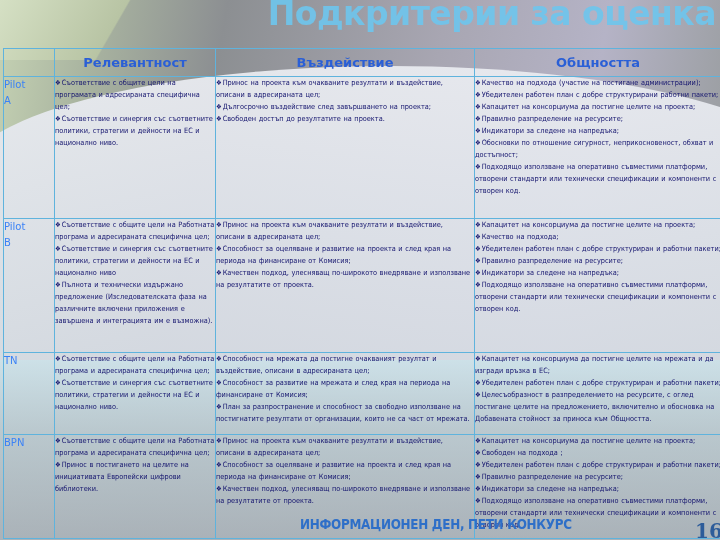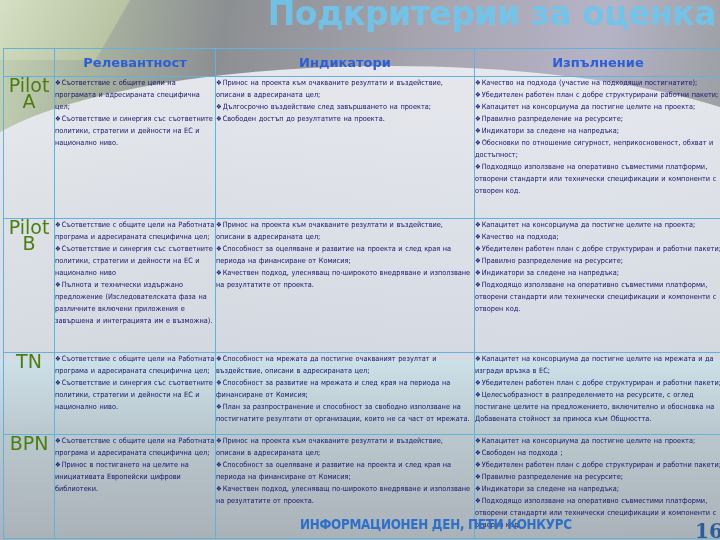--- a/index.html
+++ b/index.html
@@ -33,22 +33,22 @@
       border-collapse: collapse; table-layout: fixed;
     }
     table.crit td, table.crit th {
       border: 1px solid #5fb3dd; vertical-align: top; padding: 0;
     }
     table.crit th {
       height: 27px; font-size: 13px; font-weight: bold; color: #2a5fd6;
       vertical-align: middle; text-align: center;
     }
     td.rowlabel {
-      font-family: "DejaVu Sans", sans-serif; font-size: 19px; color: #4d7c0f;
-      text-align: center; vertical-align: middle; line-height: 16px;
+      font-family: "DejaVu Sans", sans-serif; font-size: 10px; color: #3b82f6;
+      text-align: left; vertical-align: middle; line-height: 16px;
     }
     td.cell { padding: 5px 4px 2px 6px; }
     .item {
       font-family: "DejaVu Sans Condensed", "DejaVu Sans", sans-serif;
       font-size: 7.3px; line-height: 12px; color: #14146e;
       text-align: left; word-spacing: 0.5px;
     }
     .item .bullet { font-size: 7px; color: #14146e; margin-right: 1px; }
     .footer {
       position: absolute; left: 300px; top: 518px;
@@ -73,41 +73,41 @@
   <colgroup>
     <col style="width:51px">
     <col style="width:161px">
     <col style="width:259px">
     <col style="width:247px">
   </colgroup>
   <thead>
     <tr>
       <th></th>
       <th>Релевантност</th>
-      <th>Индикатори</th>
-      <th>Изпълнение</th>
+      <th>Въздействие</th>
+      <th>Общността</th>
     </tr>
   </thead>
   <tbody id="tbody">
       <tr style="height: 142px;">
         <td class="rowlabel">
           <div>Pilot</div>
           <div>A</div>
         </td>
         <td class="cell">
           <div class="item"><span class="bullet">❖</span><span>Съответствие с общите цели на програмата и адресираната специфична цел;</span></div>
           <div class="item"><span class="bullet">❖</span><span>Съответствие и синергия със съответните политики, стратегии и дейности на ЕС и национално ниво.</span></div>
         </td>
         <td class="cell">
           <div class="item"><span class="bullet">❖</span><span>Принос на проекта към очакваните резултати и въздействие, описани в адресираната цел;</span></div>
           <div class="item"><span class="bullet">❖</span><span>Дългосрочно въздействие след завършването на проекта;</span></div>
           <div class="item"><span class="bullet">❖</span><span>Свободен достъп до резултатите на проекта.</span></div>
         </td>
         <td class="cell">
-          <div class="item"><span class="bullet">❖</span><span>Качество на подхода (участие на подходящи постигнатите);</span></div>
+          <div class="item"><span class="bullet">❖</span><span>Качество на подхода (участие на постигане администрации);</span></div>
           <div class="item"><span class="bullet">❖</span><span>Убедителен работен план с добре структурирани работни пакети;</span></div>
           <div class="item"><span class="bullet">❖</span><span>Капацитет на консорциума да постигне целите на проекта;</span></div>
           <div class="item"><span class="bullet">❖</span><span>Правилно разпределение на ресурсите;</span></div>
           <div class="item"><span class="bullet">❖</span><span>Индикатори за следене на напредъка;</span></div>
           <div class="item"><span class="bullet">❖</span><span>Обосновки по отношение сигурност, неприкосновеност, обхват и достъпност;</span></div>
           <div class="item"><span class="bullet">❖</span><span>Подходящо използване на оперативно съвместими платформи, отворени стандарти или технически спецификации и компоненти с отворен код.</span></div>
         </td>
       </tr>
       <tr style="height: 134px;">
         <td class="rowlabel">

